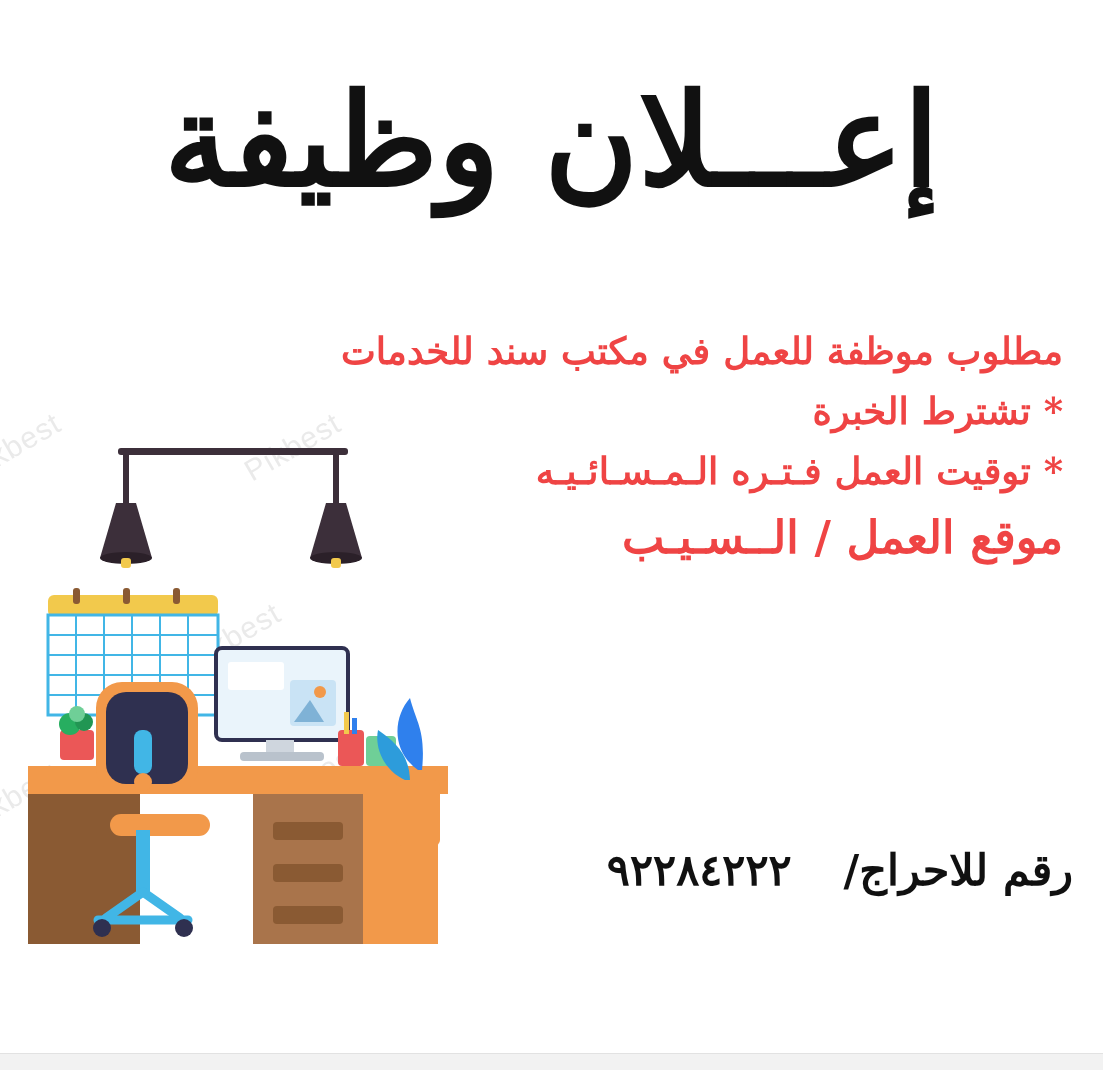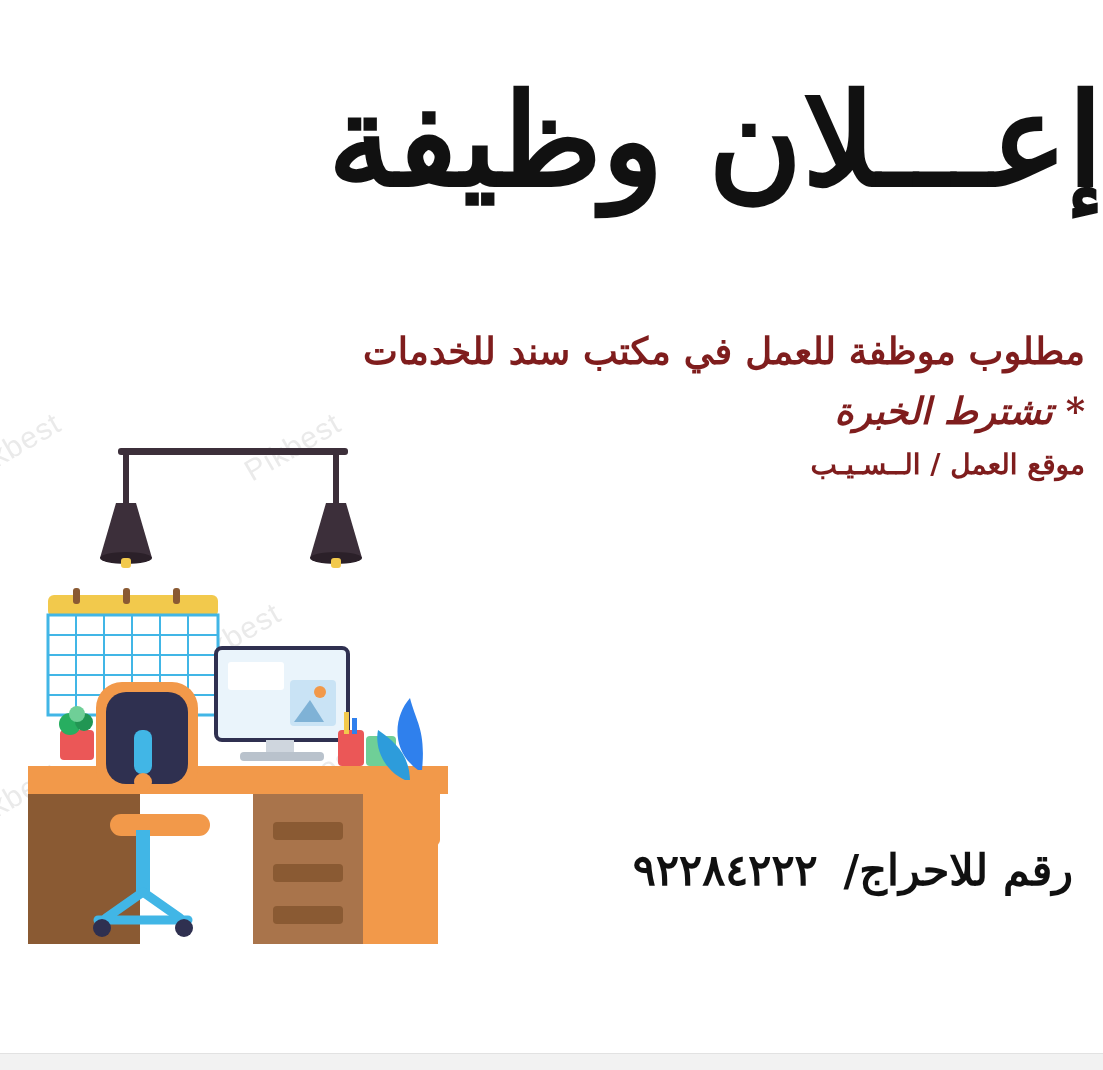--- a/index.html
+++ b/index.html
@@ -45,65 +45,65 @@
   .wm3 { left: -40px; top: 780px; }
   .wm4 { left: 260px; top: 760px; }
   .wm5 { left: 180px; top: 620px; }
 
   
   .title {
     position: absolute;
     top: 60px;
     right: 0;
     left: 0;
-    text-align: right;
+    text-align: center;
     font-family: "DejaVu Serif", "Liberation Serif", serif;
     font-weight: bold;
     font-size: 128px;
     line-height: 1.25;
     color: #111111;
     direction: rtl;
   }
 
   
   .body-text {
     position: absolute;
     top: 322px;
-    right: 18px;
+    right: 40px;
     width: 1030px;
     text-align: right;
     direction: rtl;
-    color: #7f1d1d;
+    color: #ef4444;
     font-family: "DejaVu Serif", "Liberation Serif", serif;
   }
   .line {
     font-size: 37px;
     line-height: 1.62;
     font-weight: 600;
   }
   .line.l1 { font-size: 37px; }
-  .line.l2 { font-size: 37px; font-style: italic; }
+  .line.l2 { font-size: 37px; }
   .line.l3 { font-size: 37px; font-weight: 700; letter-spacing: 1px; }
-  .line.l4 { font-size: 28px; font-weight: 700; letter-spacing: 1px; }
+  .line.l4 { font-size: 45px; font-weight: 700; letter-spacing: 1px; }
   .line.l5 { font-size: 36px; font-weight: 600; }
 
   .contact {
     position: absolute;
     top: 845px;
     right: 30px;
     width: 1030px;
     text-align: right;
     direction: rtl;
     font-family: "DejaVu Serif", "Liberation Serif", serif;
     font-size: 43px;
     font-weight: 700;
     color: #101010;
     letter-spacing: 2px;
   }
-  .contact .num { margin-right: 11px; }
+  .contact .num { margin-right: 37px; }
 
   
   .illus {
     position: absolute;
     left: 18px;
     top: 430px;
     width: 450px;
     height: 520px;
   }
   .illus svg { display: block; }
@@ -117,20 +117,21 @@
   <div class="watermark wm2">Pikbest</div>
   <div class="watermark wm3">Pikbest</div>
   <div class="watermark wm4">Pikbest</div>
   <div class="watermark wm5">Pikbest</div>
 
   <div class="title">إعـــلان وظيفة</div>
 
   <div class="body-text">
     <div class="line l1">مطلوب موظفة للعمل في مكتب سند للخدمات</div>
     <div class="line l2">* تشترط الخبرة</div>
+    <div class="line l3">* توقيت العمل  فـتـره   الـمـسـائـيـه</div>
     <div class="line l4">موقع العمل /  الــسـيـب</div>
   </div>
 
   <div class="contact">
     <span>رقم للاحراج/</span>
     <span class="num">٩٢٢٨٤٢٢٢</span>
   </div>
 
   <div class="illus">
     <svg width="450" height="520" viewBox="0 0 450 520" xmlns="http://www.w3.org/2000/svg">

